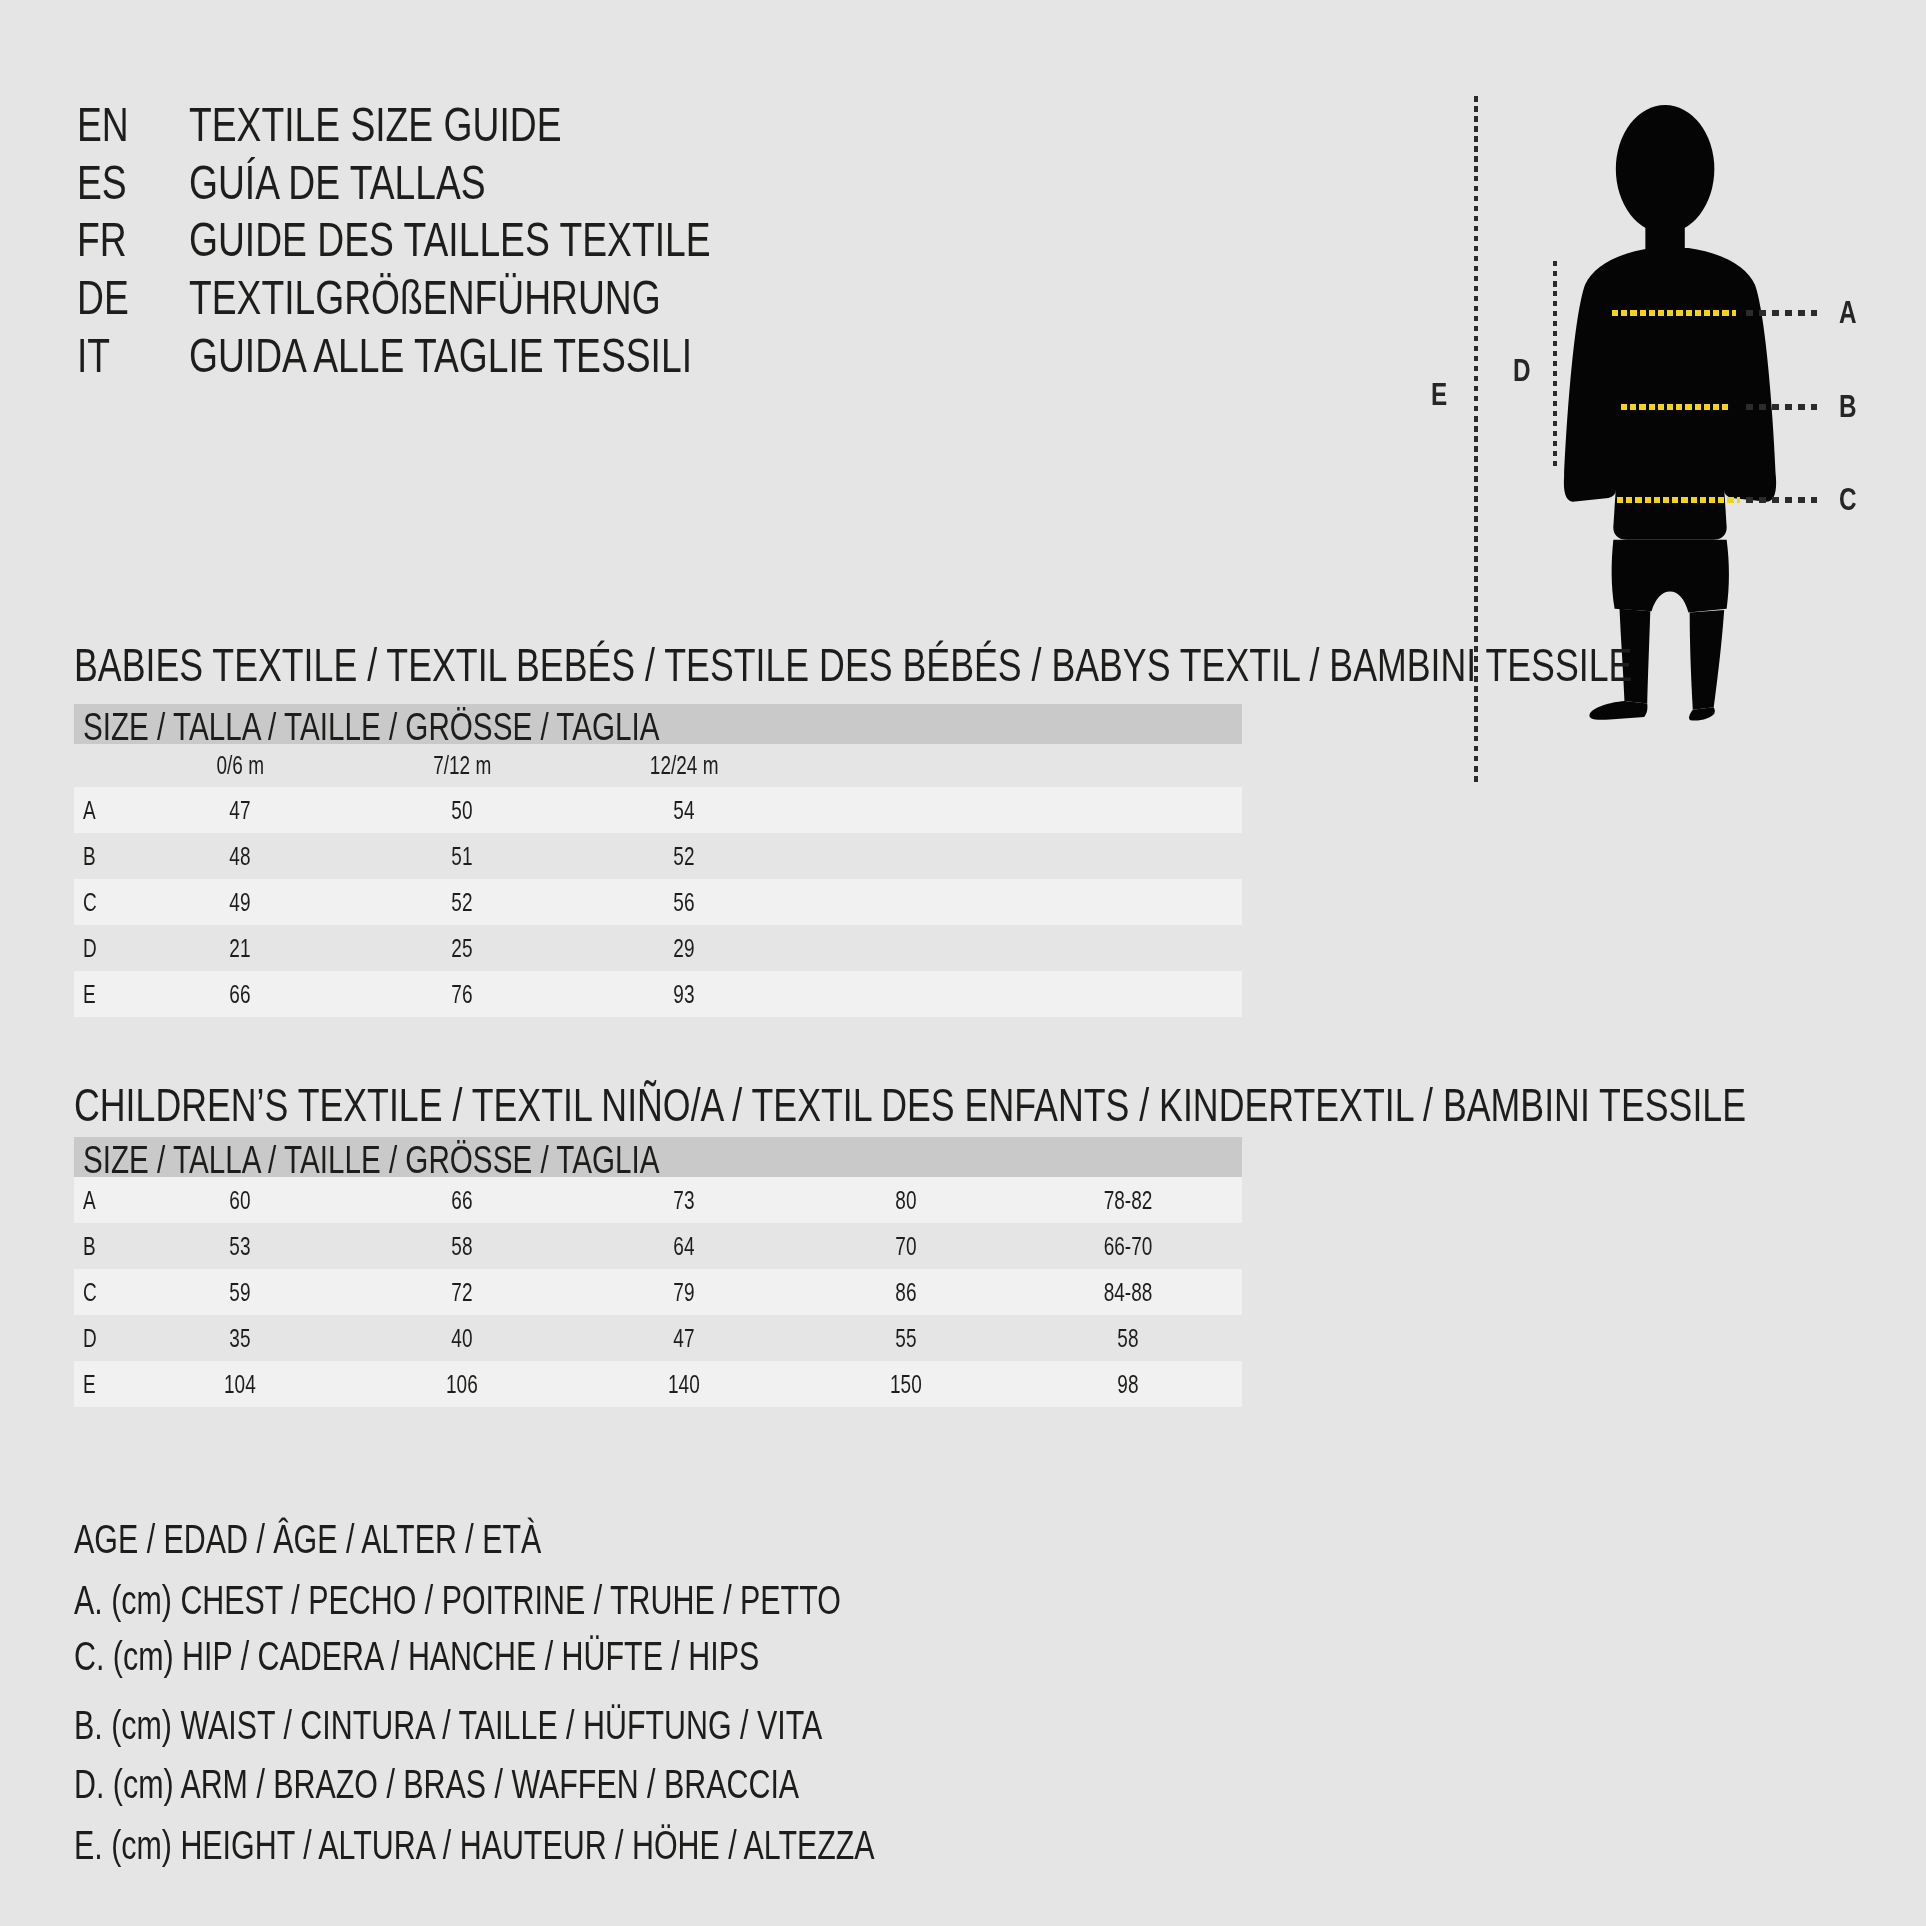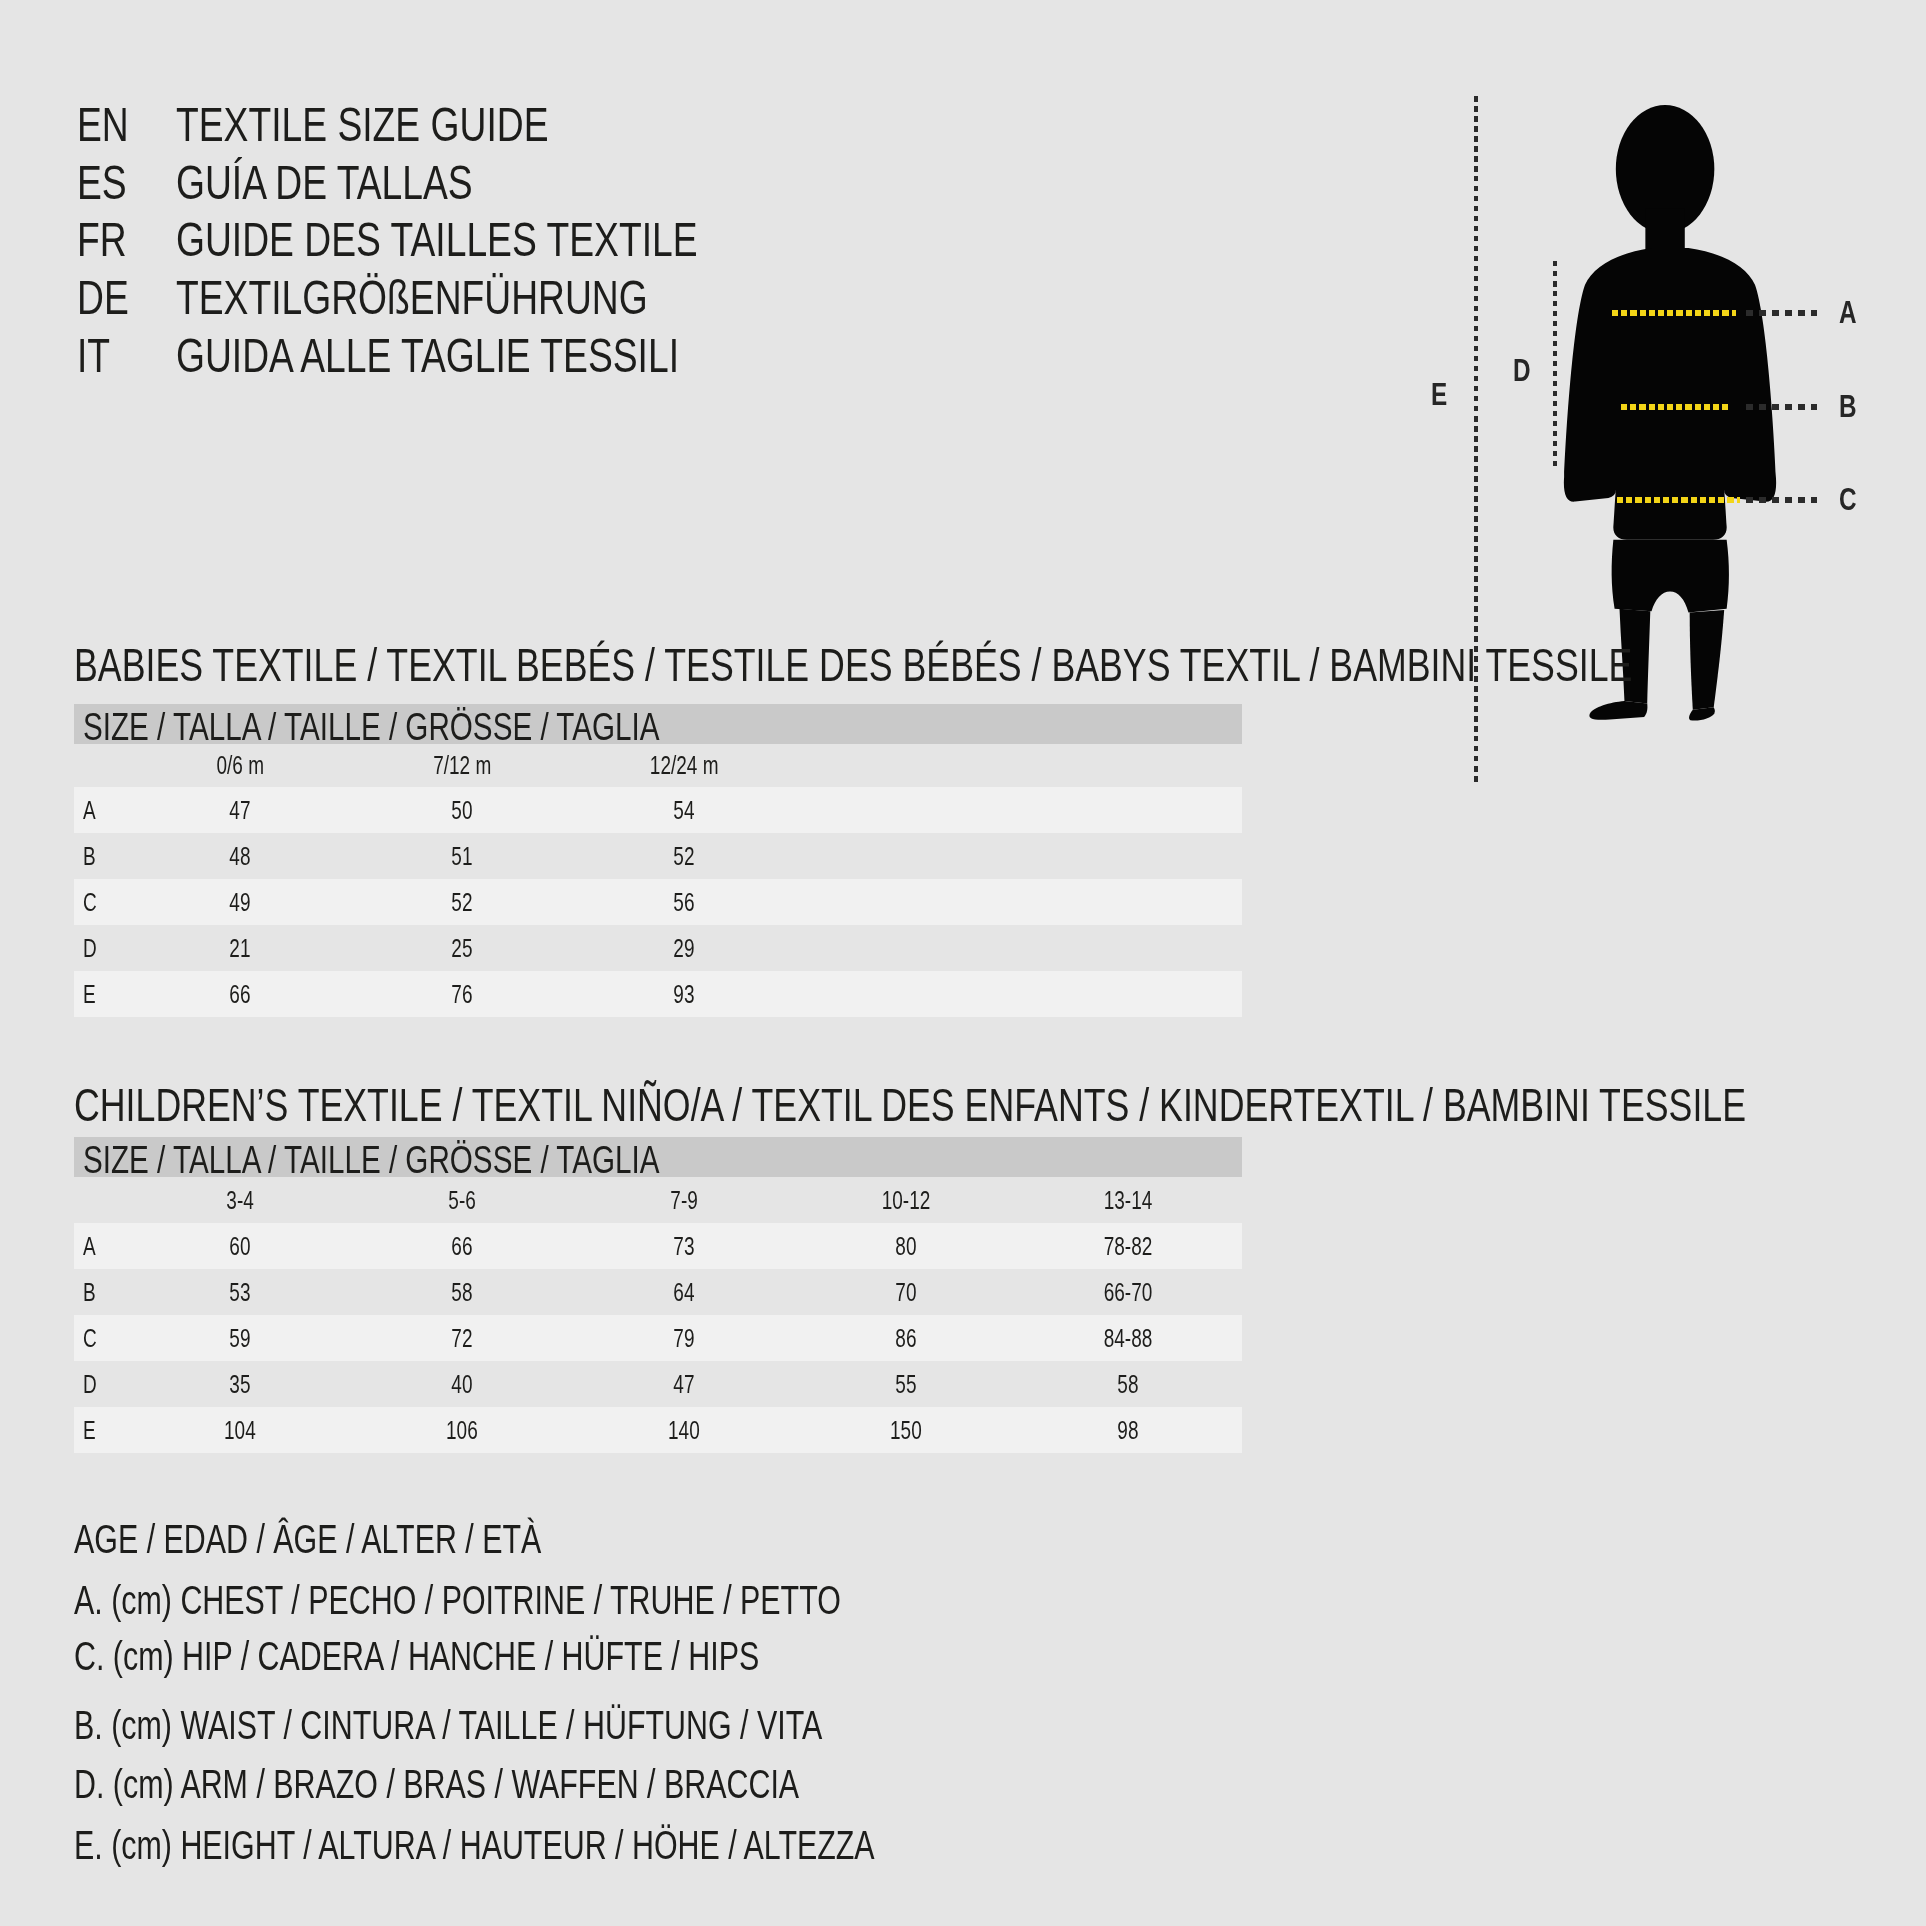--- a/index.html
+++ b/index.html
@@ -7,21 +7,21 @@
     position:relative;width:1926px;height:1926px;background:#e5e5e5;overflow:hidden;
     font-family:"Liberation Sans","DejaVu Sans",sans-serif;color:#1d1d1b;
   }
   
   .cx{display:inline-block;transform:scaleX(0.76);transform-origin:0 50%;white-space:nowrap;}
   .cxc{transform-origin:50% 50%;}
 
   
   .lang-row{position:absolute;left:77px;height:51px;line-height:51px;font-size:49px;}
   .lang-code{position:absolute;left:0;top:0;}
-  .lang-label{position:absolute;left:99px;top:0;text-align:center;}
+  .lang-label{position:absolute;left:112px;top:0;text-align:center;}
 
   
   .sec-title{position:absolute;left:74px;height:49px;line-height:49px;font-size:47px;}
 
   
   .size-table{position:absolute;left:74px;width:1168px;}
   .t-bar{height:40px;line-height:46px;background:#c9c9c9;font-size:39px;padding-left:8.6px;box-sizing:border-box;}
   .t-row{display:grid;align-items:center;font-size:25px;}
   .cols3{grid-template-columns:55px 222px 222px 222px 1fr;}
   .cols5{grid-template-columns:55px 222px 222px 222px 222px 222px 1fr;}
@@ -165,29 +165,20 @@
       <span class="cell"><span class="cx cxc">66</span></span>
       <span class="cell"><span class="cx cxc">76</span></span>
       <span class="cell"><span class="cx cxc">93</span></span>
       <span class="cell"></span>
     </div>
   </div>
 
   <div class="sec-title" style="top:1080px;"><span class="cx">CHILDREN’S TEXTILE / TEXTIL NIÑO/A / TEXTIL DES ENFANTS / KINDERTEXTIL / BAMBINI TESSILE</span></div>
   <div class="size-table" style="top:1137px;">
     <div class="t-bar"><span class="cx">SIZE / TALLA / TAILLE / GRÖSSE / TAGLIA</span></div>
-    <div class="t-row cols5" style="height:46px;">
-      <span class="cell lbl"></span>
-      <span class="cell"><span class="cx cxc">3-4</span></span>
-      <span class="cell"><span class="cx cxc">5-6</span></span>
-      <span class="cell"><span class="cx cxc">7-9</span></span>
-      <span class="cell"><span class="cx cxc">10-12</span></span>
-      <span class="cell"><span class="cx cxc">13-14</span></span>
-      <span class="cell"></span>
-    </div>
     <div class="t-row body-c cols5 stripe">
       <span class="cell lbl"><span class="cx">A</span></span>
       <span class="cell"><span class="cx cxc">60</span></span>
       <span class="cell"><span class="cx cxc">66</span></span>
       <span class="cell"><span class="cx cxc">73</span></span>
       <span class="cell"><span class="cx cxc">80</span></span>
       <span class="cell"><span class="cx cxc">78-82</span></span>
       <span class="cell"></span>
     </div>
     <div class="t-row body-c cols5">

